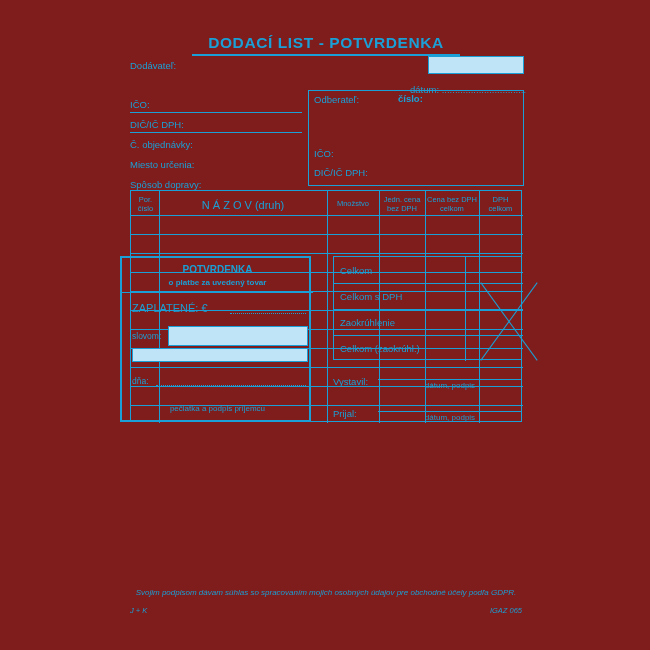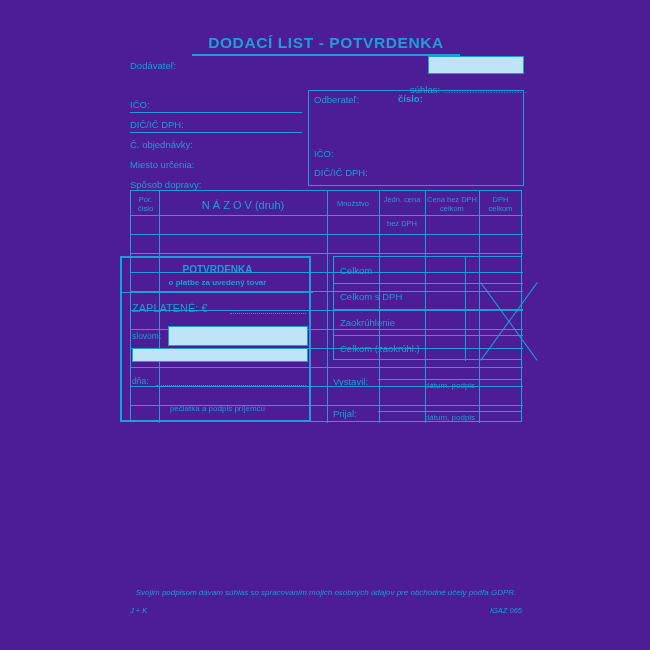--- a/index.html
+++ b/index.html
@@ -13,21 +13,21 @@
     font-family: "Liberation Sans", sans-serif;
     color: #1a9fd4;
     position: relative;
     overflow: hidden;
   }
   .page {
     position: absolute;
     left: 0; top: 0;
     width: 650px;
     height: 650px;
-    background: #4c1d95;
+    background: #7f1d1d;
   }
   .sheet {
     position: absolute;
     left: 120px;
     top: 28px;
     width: 412px;
     height: 588px;
   }
   
   .title {
@@ -288,21 +288,21 @@
     <div class="lbl ico-lbl">IČO:</div>
     <div class="hline l-ico"></div>
     <div class="lbl dic-lbl">DIČ/IČ DPH:</div>
     <div class="hline l-dic"></div>
     <div class="lbl objed-lbl">Č. objednávky:</div>
     <div class="lbl miesto-lbl">Miesto určenia:</div>
     <div class="lbl sposob-lbl">Spôsob dopravy:</div>
 
     <div class="lbl cislo-lbl">číslo:</div>
     <div class="cislo-box"></div>
-    <div class="lbl datum-lbl">súhlas: ................................</div>
+    <div class="lbl datum-lbl">dátum: ................................</div>
 
     <div class="odberatel-box"></div>
     <div class="lbl odberatel-lbl">Odberateľ:</div>
     <div class="lbl odb-ico">IČO:</div>
     <div class="lbl odb-dic">DIČ/IČ DPH:</div>
 
     <div class="table">
 
       <div class="tvline" style="left:28px"></div>
       <div class="tvline" style="left:196px"></div>
@@ -321,21 +321,21 @@
       <div class="thline" style="top:157px"></div>
       <div class="thline" style="top:176px"></div>
       <div class="thline" style="top:195px"></div>
       <div class="thline" style="top:214px"></div>
 
       <div class="th" style="left:2px;  top:4px;  width:25px;">Por.</div>
       <div class="th" style="left:2px;  top:13px; width:25px;">číslo</div>
       <div class="th" style="left:29px; top:8px;  width:166px; font-size:11px;">N Á Z O V  (druh)</div>
       <div class="th" style="left:197px;top:8px;  width:50px;">Množstvo</div>
       <div class="th" style="left:249px;top:4px;  width:44px;">Jedn. cena</div>
-      <div class="th" style="left:249px;top:13px; width:44px;margin-top:15px;">bez DPH</div>
+      <div class="th" style="left:249px;top:13px; width:44px;">bez DPH</div>
       <div class="th" style="left:295px;top:4px;  width:52px;">Cena bez DPH</div>
       <div class="th" style="left:295px;top:13px; width:52px;">celkom</div>
       <div class="th" style="left:349px;top:4px;  width:41px;">DPH</div>
       <div class="th" style="left:349px;top:13px; width:41px;">celkom</div>
     </div>
 
     <div class="potv-box">
       <div class="potv-title">POTVRDENKA</div>
       <div class="potv-sub">o platbe za uvedený tovar</div>
       <div class="potv-sep"></div>

